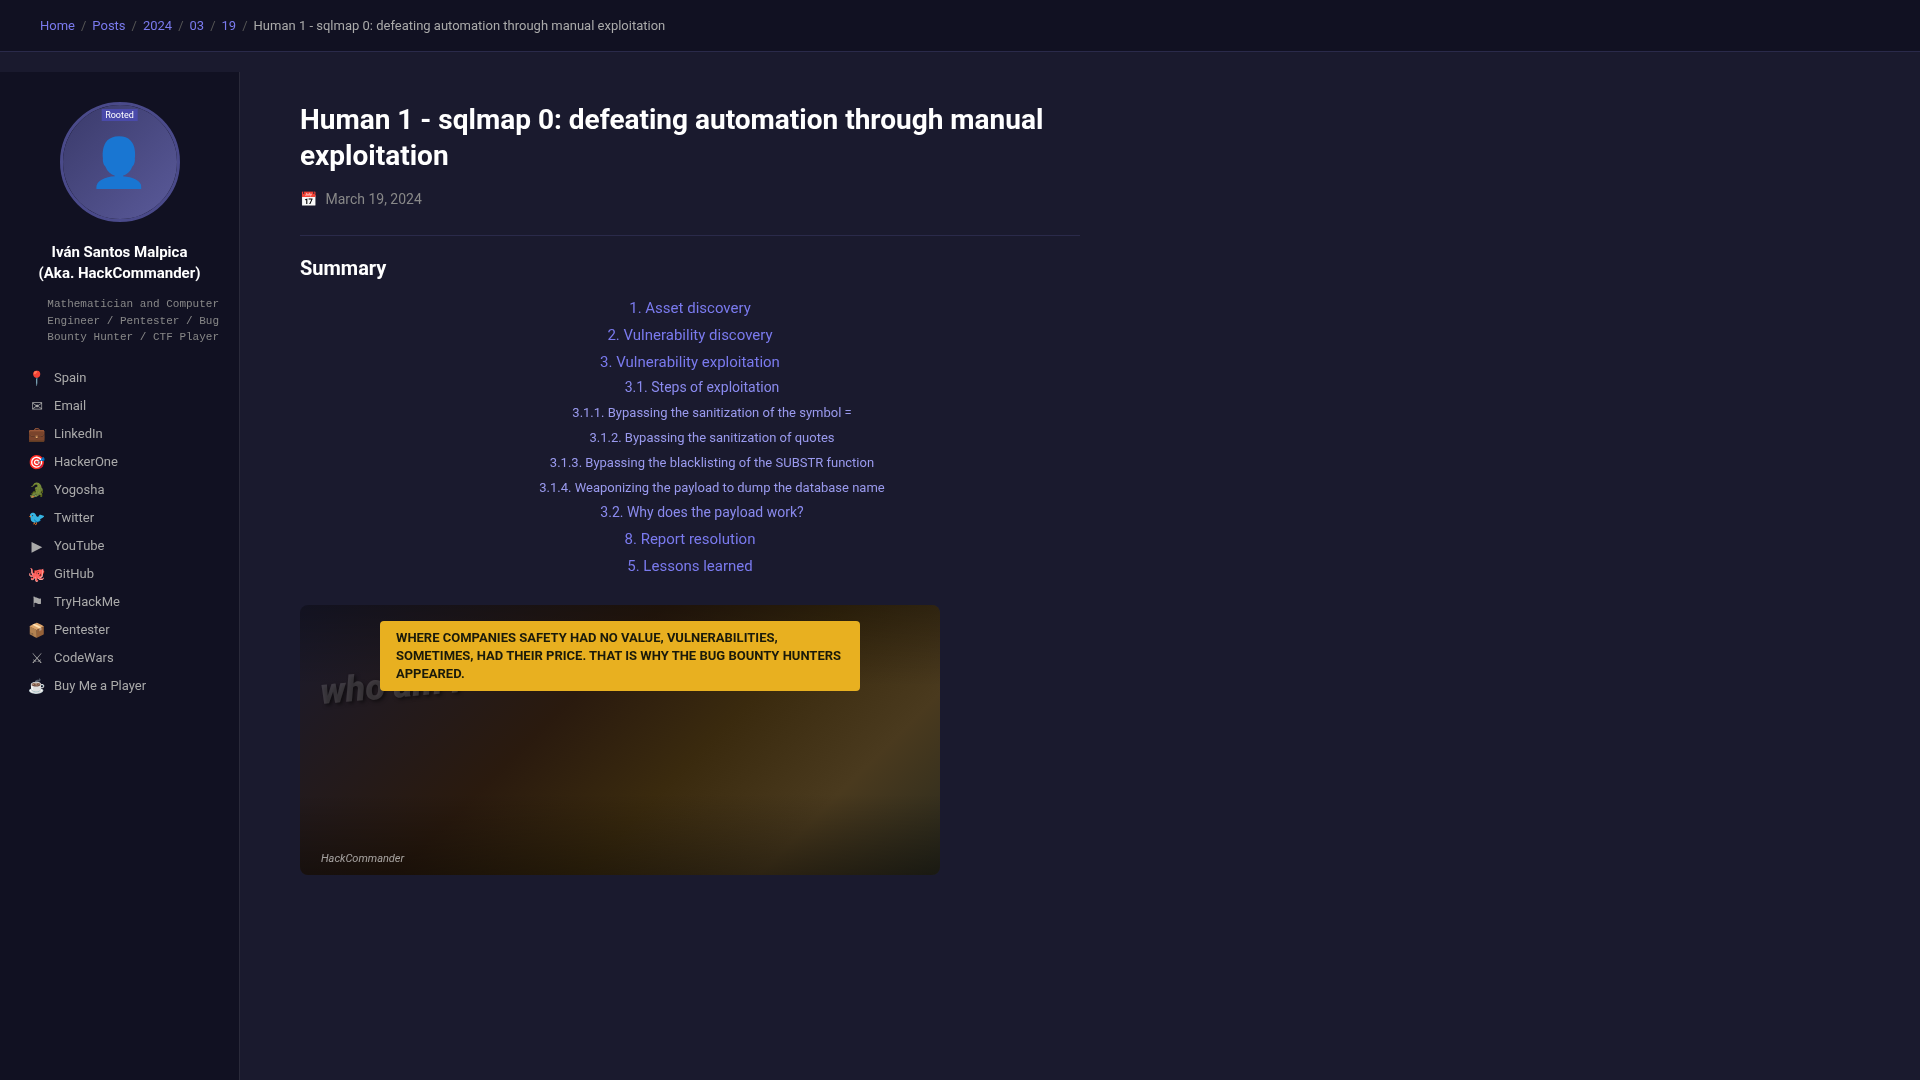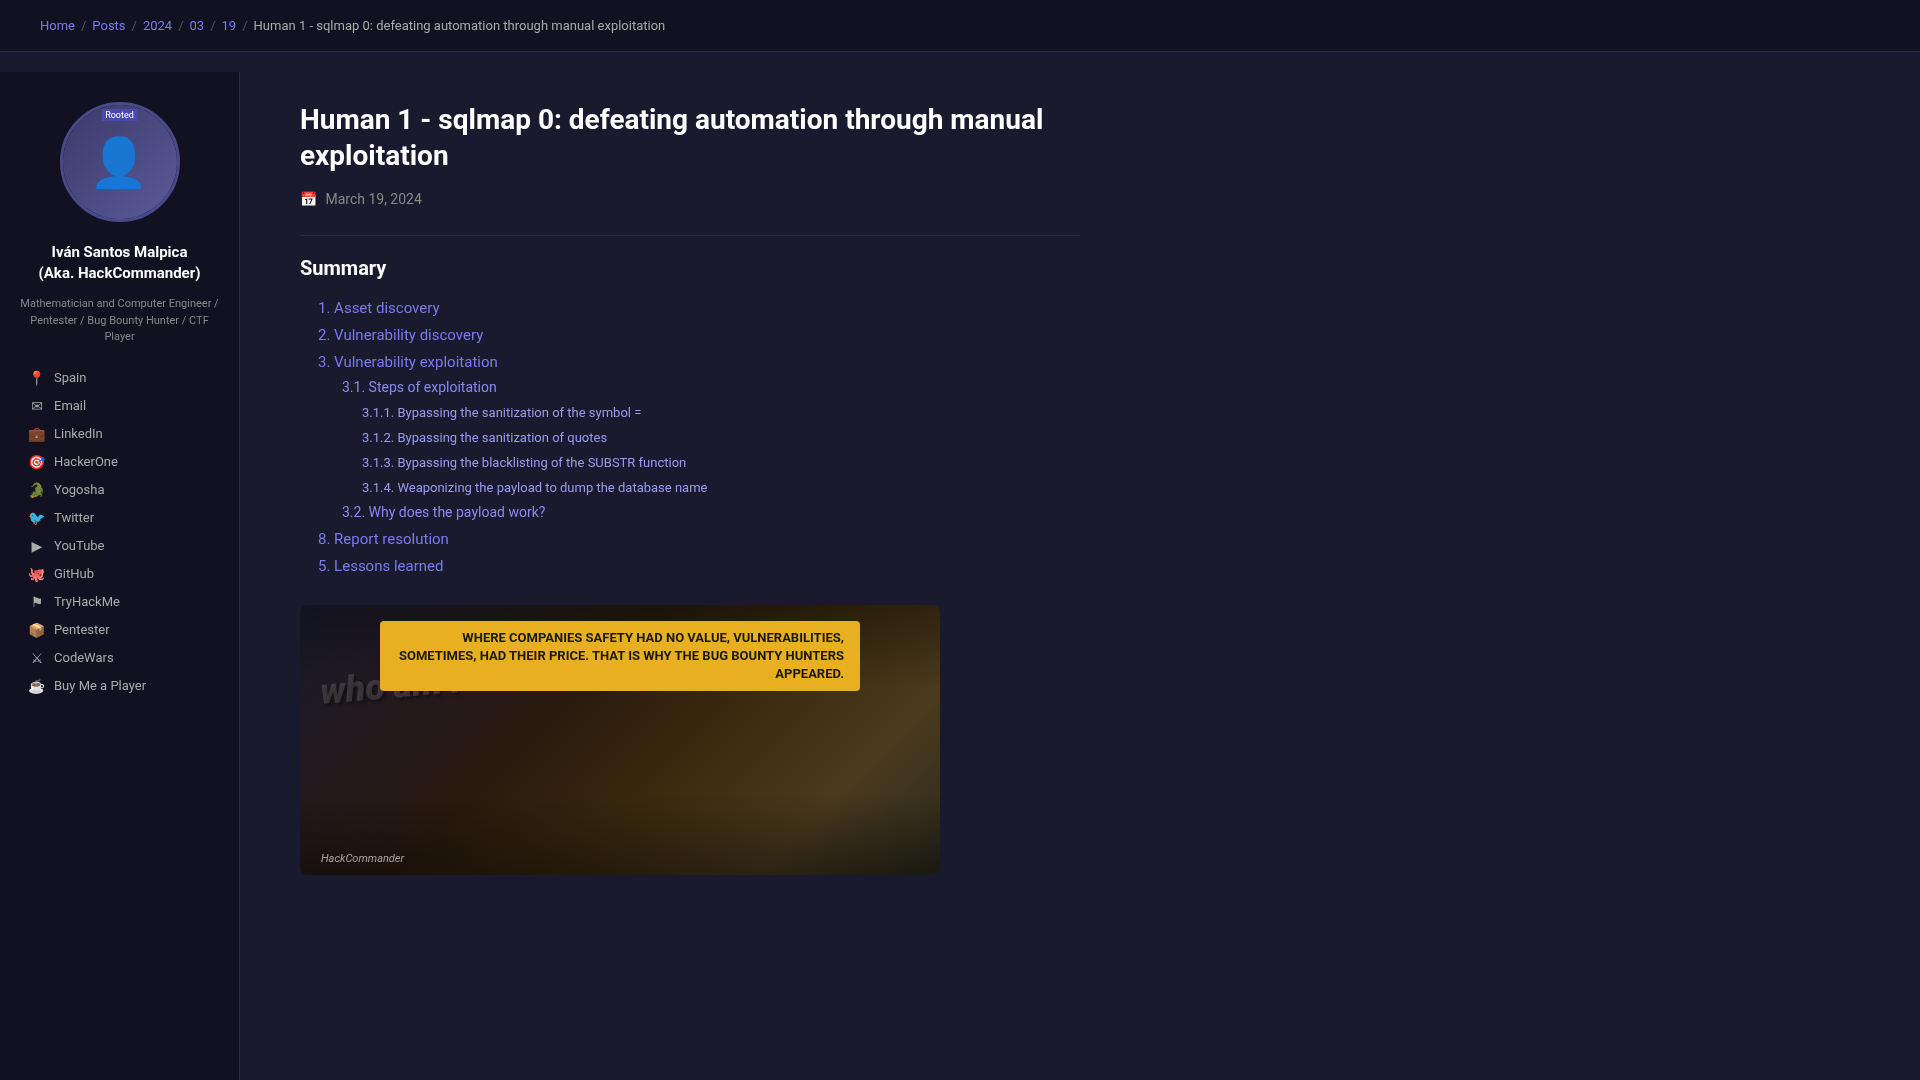--- a/index.html
+++ b/index.html
@@ -119,23 +119,24 @@
     .author-name {
       font-size: 15px;
       font-weight: bold;
       color: #fff;
       text-align: center;
       line-height: 1.4;
     }
     .author-bio {
       font-size: 11px;
       color: #888;
-      text-align: center;
+      text-align: right;
       line-height: 1.5;
       margin-bottom: 8px;
+      font-family: Liberation Mono, monospace;
     }
     .social-links {
       width: 100%;
       display: flex;
       flex-direction: column;
       gap: 4px;
     }
     .social-link {
       display: flex;
       align-items: center;
@@ -205,20 +206,21 @@
     .summary-title {
       font-size: 20px;
       font-weight: bold;
       color: #fff;
       margin-bottom: 16px;
     }
     .toc {
       list-style: none;
       padding: 0;
       margin: 18px;
+      text-align: center;
     }
     .toc > li {
       margin-bottom: 8px;
     }
     .toc a {
       color: #7a7aee;
       text-decoration: none;
       font-size: 15px;
     }
     .toc ul {
@@ -270,21 +272,21 @@
     .article-image-banner {
       background: #e8b020;
       color: #1a1a0a;
       font-size: 13px;
       font-weight: bold;
       padding: 8px 16px;
       border-radius: 4px;
       line-height: 1.4;
       display: inline-block;
       max-width: 480px;
-      text-align: right;
+      text-align: left;
     }
     .image-brand {
       position: absolute;
       bottom: 10px;
       left: 21px;
       font-size: 11px;
       color: rgba(255,255,255,0.6);
       font-style: italic;
       margin-top: 8px;
     }

